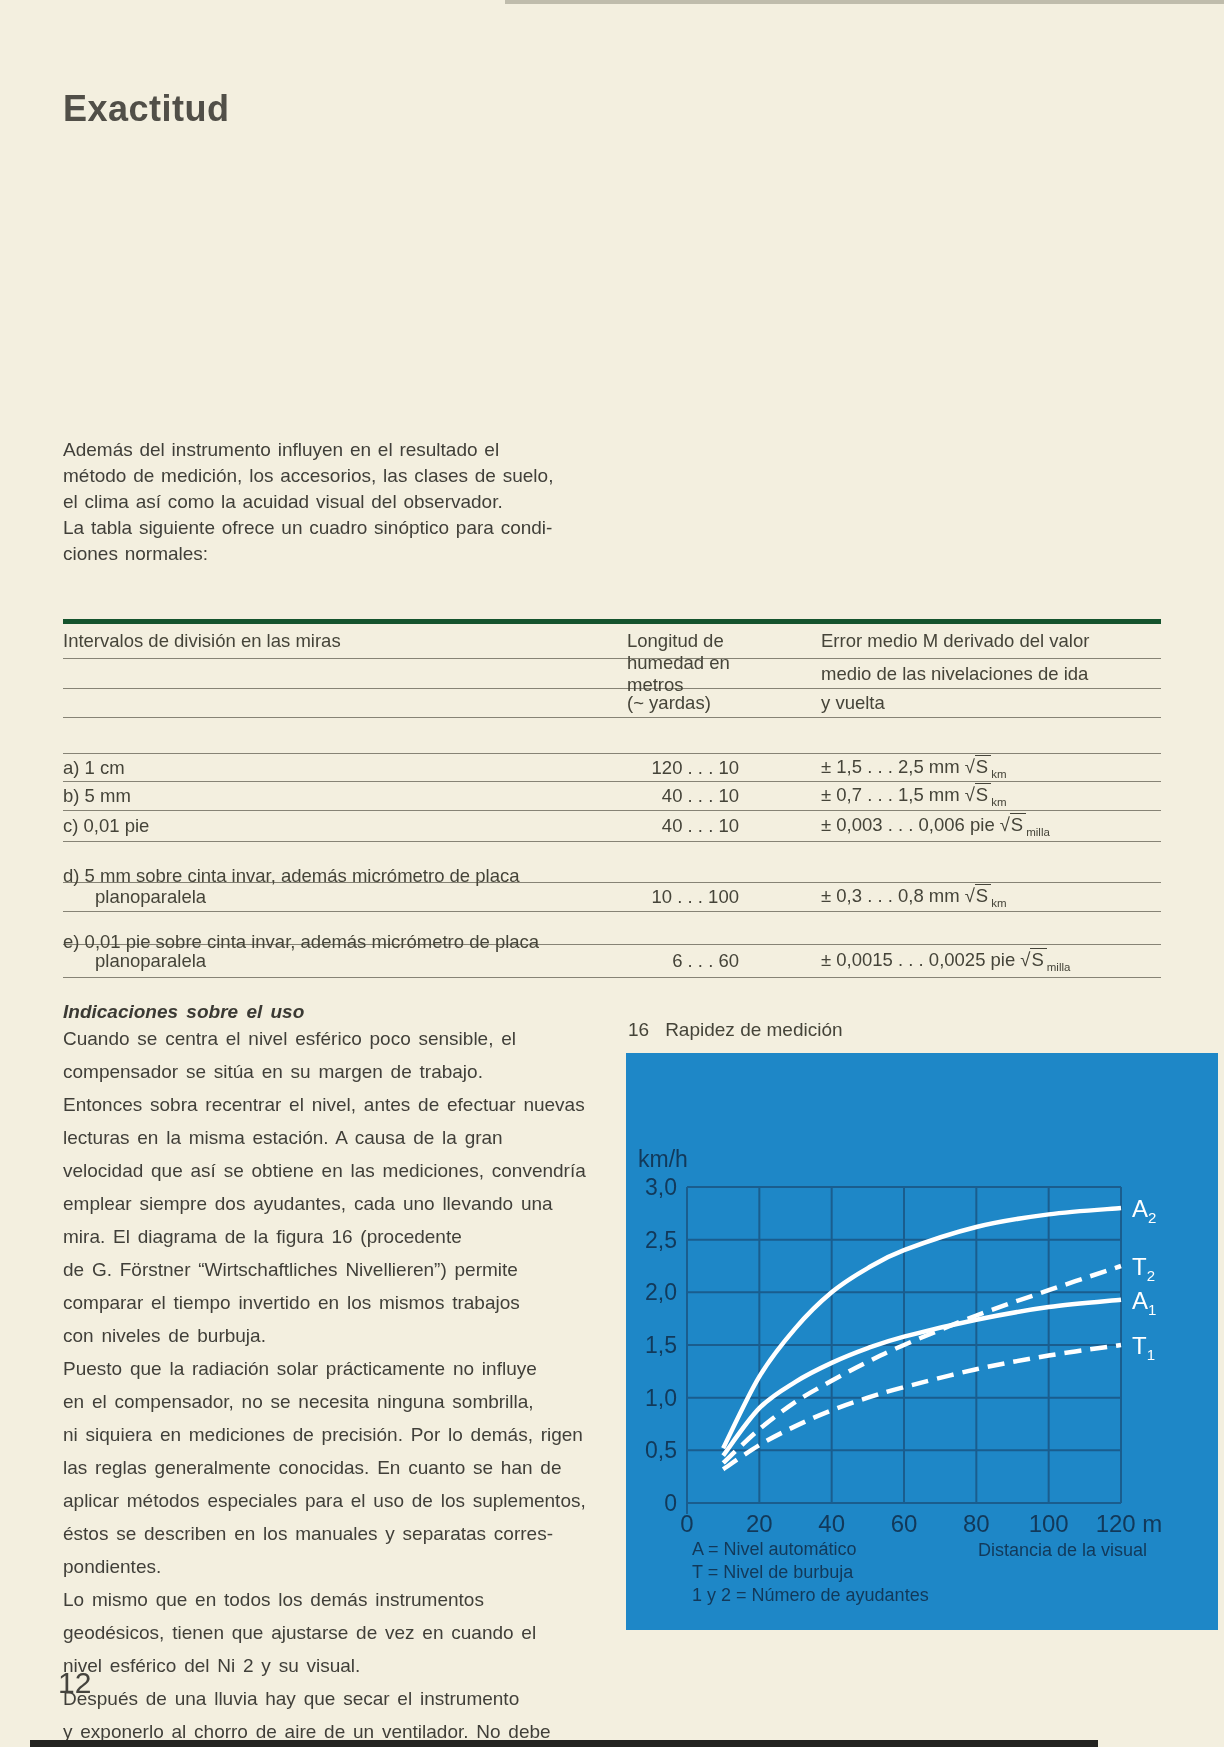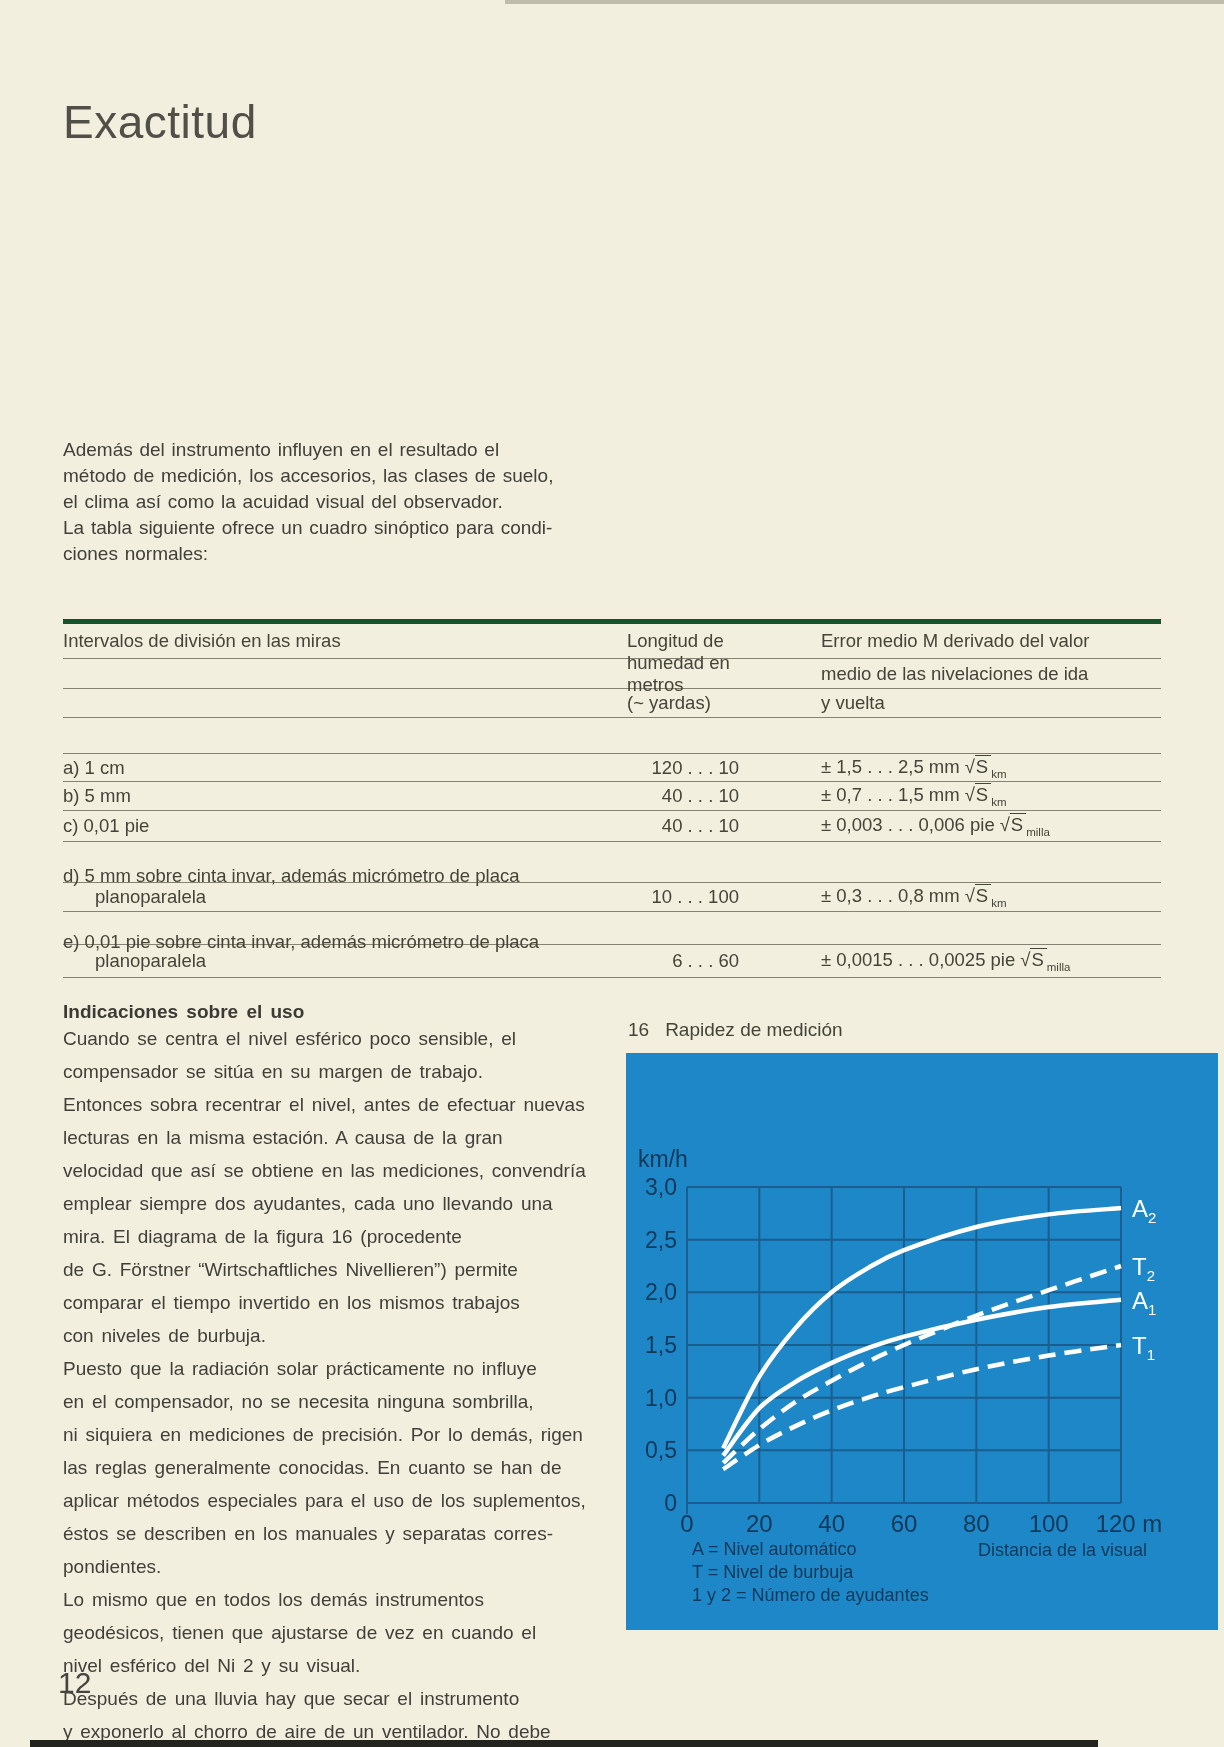--- a/index.html
+++ b/index.html
@@ -5,21 +5,21 @@
   html,body{margin:0;padding:0;}
   body{
     width:1224px;height:1747px;position:relative;
     background:#f3efdf;
     font-family:"Liberation Sans", sans-serif;
     color:#3e3d37;
     overflow:hidden;
   }
   .abs{position:absolute;}
   #page-title{
-    left:63px;top:64px;font-size:46px;font-weight:400;
+    left:63px;top:64px;font-size:36px;font-weight:700;
     color:#514f48;letter-spacing:0.5px;
   }
   #intro-text{
     left:63px;top:437px;width:560px;
     font-size:19px;line-height:26px;word-spacing:1.5px;
     white-space:pre-line;color:#403f39;
   }
   
   #spec-table{
     left:63px;top:619px;width:1098px;
@@ -32,21 +32,21 @@
   .c1.indent{padding-left:32px;box-sizing:border-box;}
   .c2{width:180px;flex:0 0 auto;text-align:right;padding-right:4px;box-sizing:border-box;}
   .c2.hleft{text-align:left;padding-left:64px;padding-right:0;}
   .c3{flex:1;padding-left:78px;box-sizing:border-box;white-space:nowrap;}
   .rad{margin-left:5px;}
   .rad .bar{border-top:1.5px solid #454439;padding:0 3px 0 1px;}
   .c3 sub{font-size:11.5px;}
   
   #usage-heading{
     left:63px;top:1001px;font-size:19px;font-weight:bold;
-    word-spacing:3px;color:#3b3a34;
+    word-spacing:3px;color:#3b3a34;font-style:italic;
   }
   #usage-body{
     left:63px;top:1022px;width:575px;
     font-size:19px;line-height:33px;word-spacing:2.5px;
     white-space:pre-line;color:#403f39;
   }
   
   #figure-caption{left:628px;top:1019px;font-size:19px;color:#454439;}
   #figure-caption .cap{margin-left:16px;}
   #chart-box{

